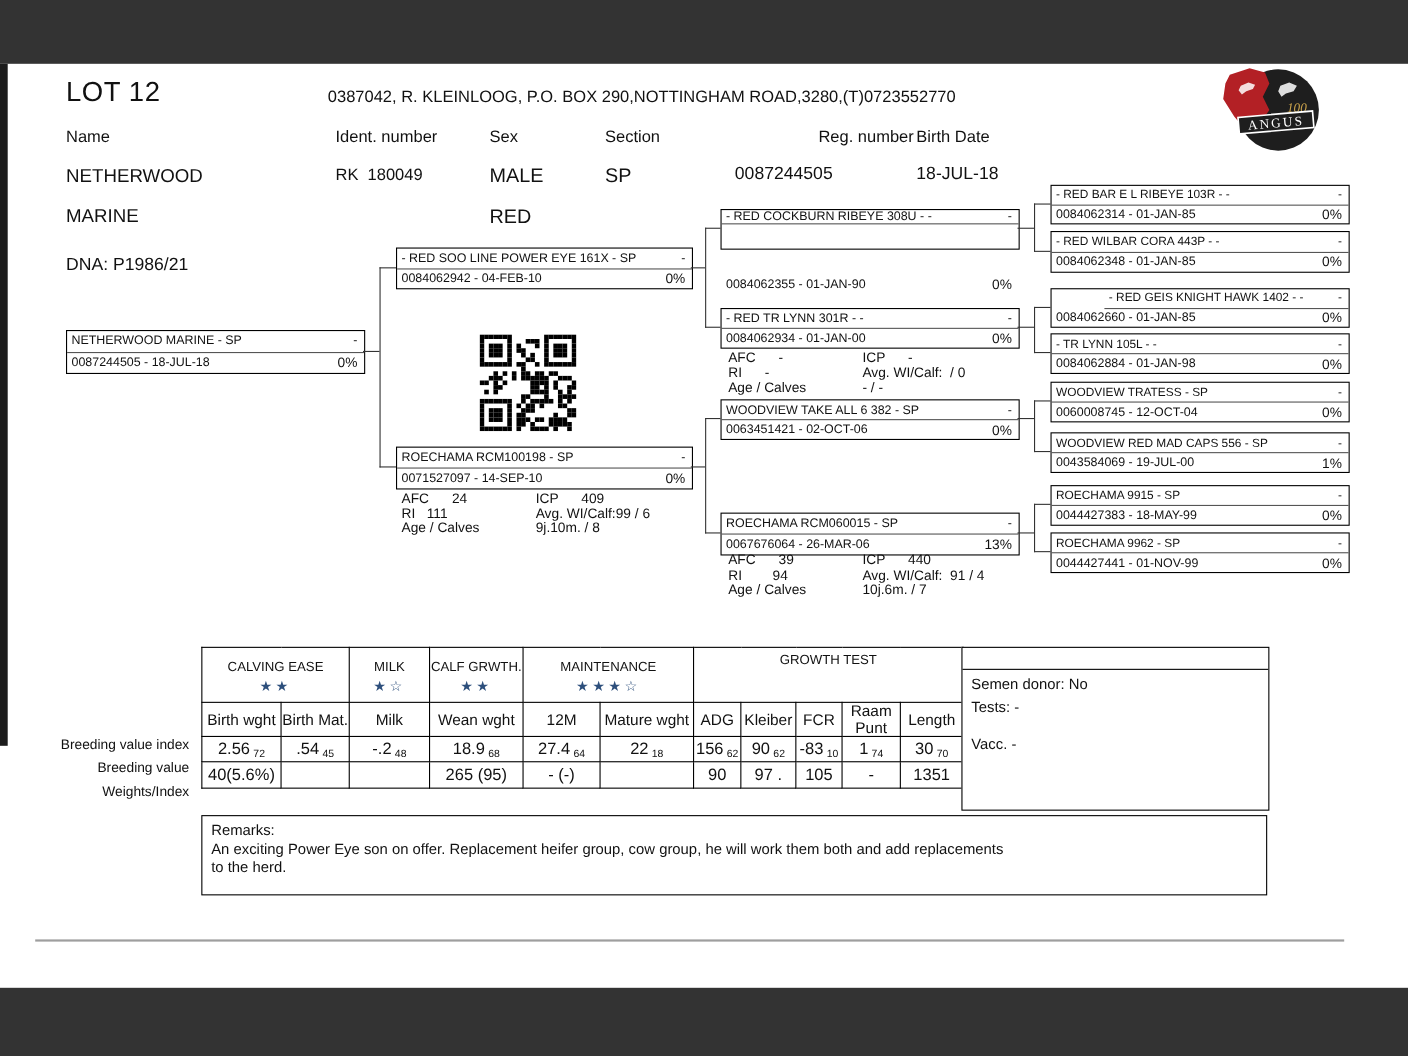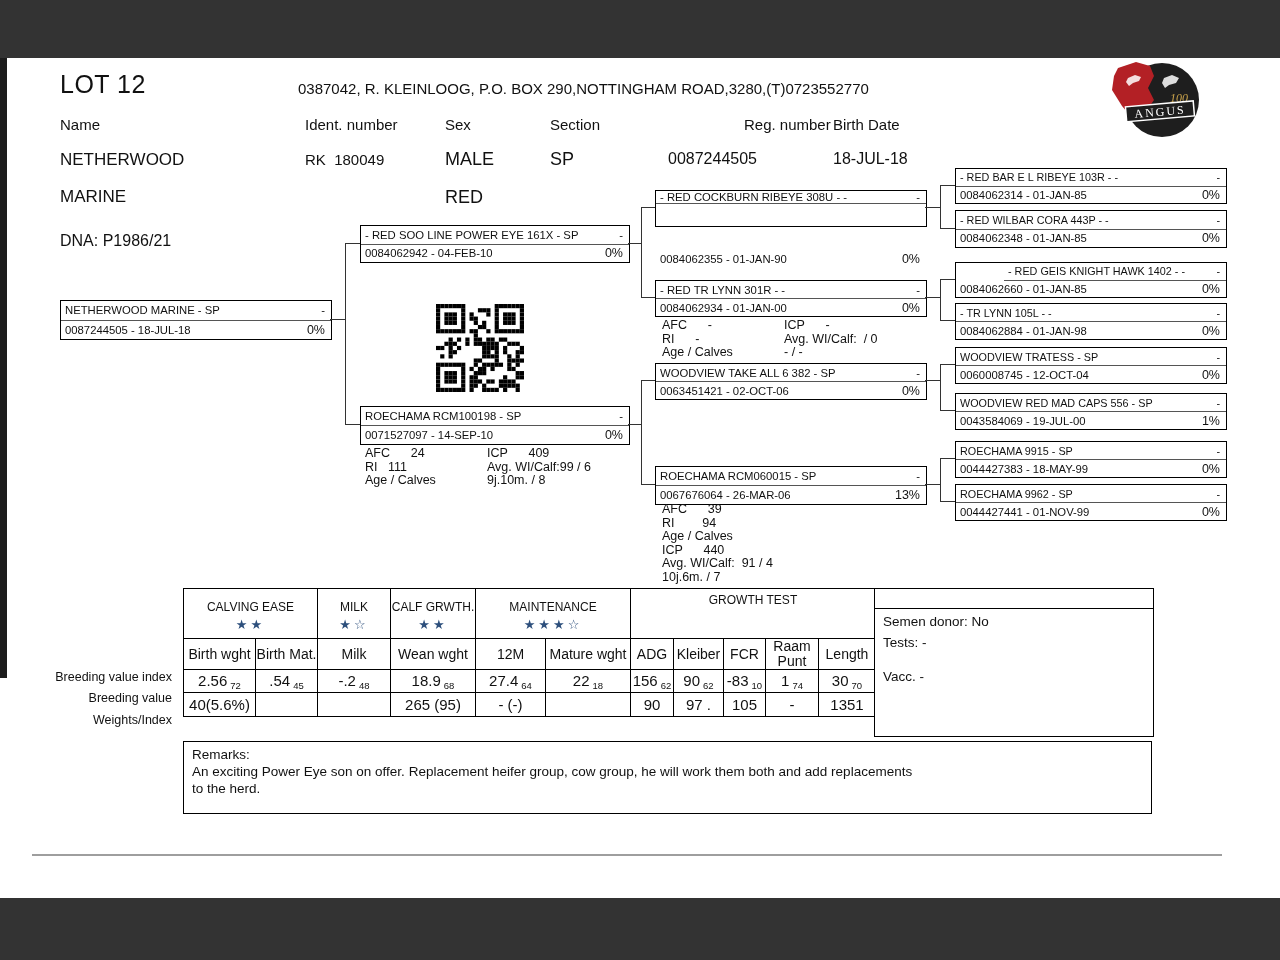--- a/index.html
+++ b/index.html
@@ -389,21 +389,21 @@
   <div class="pbox" style="left:655px;top:466px;width:270px;height:37px;">
     <div class="r1">
         <span>ROECHAMA RCM060015 - SP</span>
         <span>-</span>
       </div>
     <div class="r2">
         <span>0067676064 - 26-MAR-06</span>
         <span class="pct">13%</span>
       </div>
   </div>
-  <div class="stats" style="left:662px;top:503px;flex-direction:column;">
+  <div class="stats" style="left:662px;top:503px;">
     <div class="col c1"><div>AFC      39</div><div>RI        94</div><div>Age / Calves</div></div>
     <div class="col"><div>ICP      440</div><div>Avg. WI/Calf:  91 / 4</div><div>10j.6m. / 7</div></div>
   </div>
 
   <div class="pbox" style="left:955px;top:168px;width:270px;height:34px;">
     <div class="r1" style="font-size:10.8px;">
         <span>- RED BAR E L RIBEYE 103R - -</span>
         <span>-</span>
       </div>
     <div class="r2">

